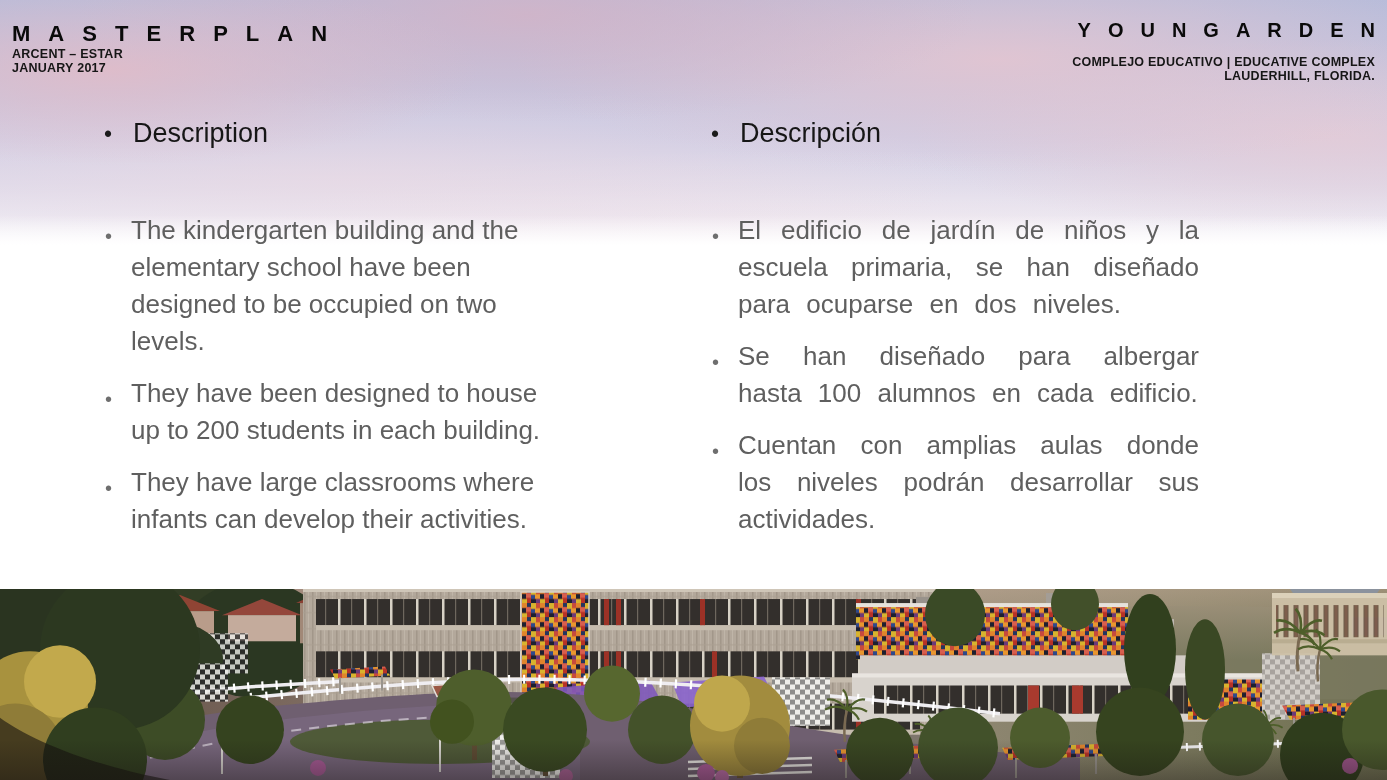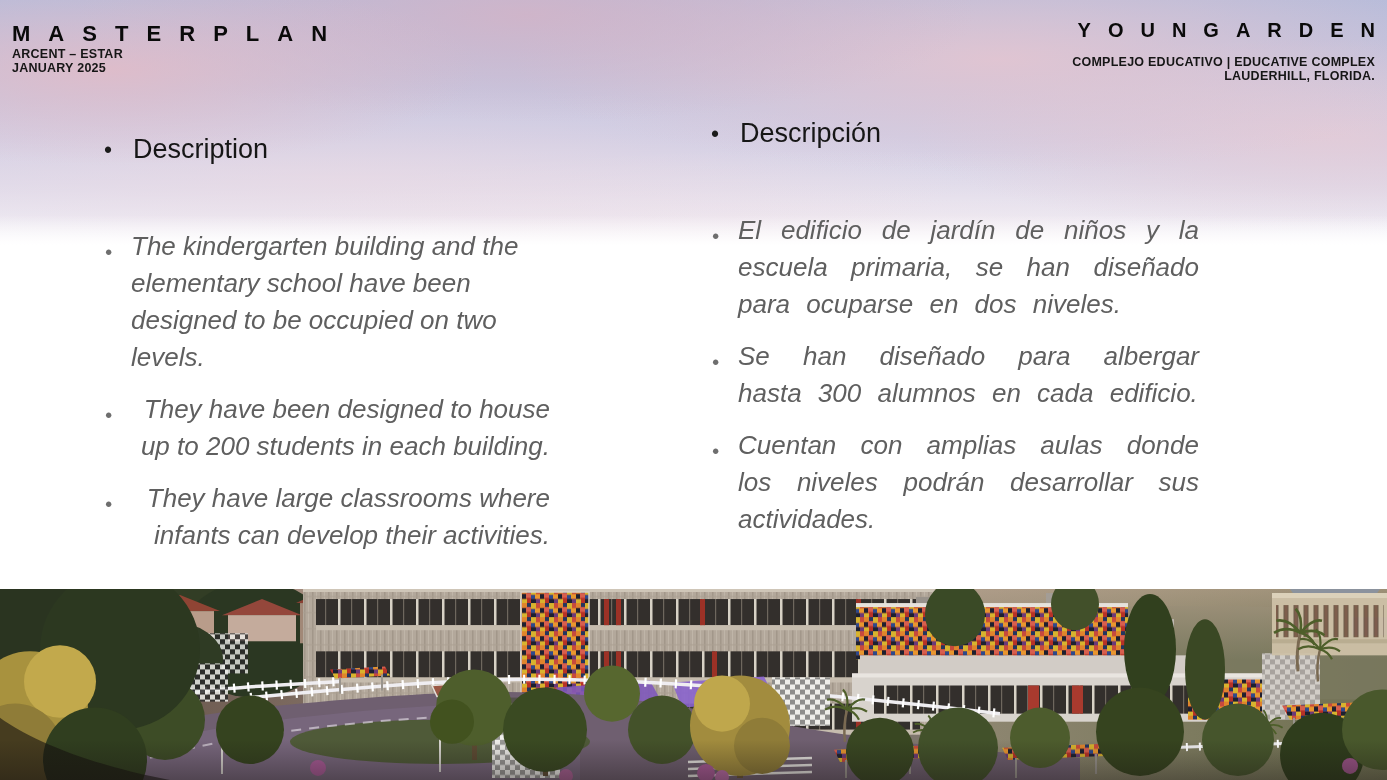--- a/index.html
+++ b/index.html
@@ -28,45 +28,45 @@
   .hdr-right{position:absolute;top:11px;right:12px;text-align:right;color:#141414;z-index:3;margin-top:9px;}
   .hdr-title{font-size:22px;font-weight:bold;letter-spacing:.82em;color:#0a0a0a;line-height:1.05;}
   .hdr-right .hdr-title{font-size:20px;letter-spacing:.85em;margin-right:-.85em;}
   .hdr-sub{font-size:12.5px;font-weight:bold;letter-spacing:.02em;color:#161616;}
   .hdr-left .hdr-sub:nth-of-type(1){margin-top:23px;}
   .hdr-left .hdr-sub:nth-of-type(2){margin-top:2px;}
   .hdr-right .hdr-sub:nth-of-type(1){margin-top:26px;}
   .hdr-right .hdr-sub:nth-of-type(2){margin-top:14px;}
   
   .col{position:absolute;top:114px;z-index:3;}
-  .col-en{left:104px;width:446px;margin-top:16px;}
+  .col-en{left:104px;width:446px;}
   .col-es{left:711px;width:488px;}
   .col-heading{
     position:relative;font-size:27px;line-height:38px;color:#161616;padding-left:29px;
   }
   .col-heading::before{content:"•";position:absolute;left:0;top:1px;font-size:23px;color:#1b1b1b;}
   .bullets{list-style:none;margin:60px 0 0 0;padding:0;color:#5f5f5f;font-size:26px;line-height:37px;}
-  .bullets li{position:relative;padding-left:27px;font-style:italic;}
-  .bullets li + li{margin-top:15px;text-align:right;}
+  .bullets li{position:relative;padding-left:27px;}
+  .bullets li + li{margin-top:15px;}
   .bullets li::before{content:"•";position:absolute;left:1px;top:6px;font-size:20px;color:#6e6e6e;}
   .col-es .bullets li{text-align:justify;word-spacing:9px;}
   
   .render{position:absolute;left:0;top:589px;width:1387px;height:191px;z-index:2;}
   .render svg{display:block;width:100%;height:100%;}
 </style>
 </head>
 <body>
 
 <div class="slide">
   <div class="sky"></div>
 
   <div class="hdr-left">
     <div class="hdr-title">MASTERPLAN</div>
     <div class="hdr-sub">ARCENT – ESTAR</div>
-    <div class="hdr-sub">JANUARY 2025</div>
+    <div class="hdr-sub">JANUARY 2017</div>
   </div>
 
   <div class="hdr-right">
     <div class="hdr-title">YOUNGARDEN</div>
     <div class="hdr-sub">COMPLEJO EDUCATIVO | EDUCATIVE COMPLEX</div>
     <div class="hdr-sub">LAUDERHILL, FLORIDA.</div>
   </div>
 
   <div class="col col-en">
     <div class="col-heading">Description</div>
@@ -74,21 +74,21 @@
       <li>The kindergarten building and the elementary school have been designed to be occupied on two levels.</li>
       <li>They have been designed to house up to 200 students in each building.</li>
       <li>They have large classrooms where infants can develop their activities.</li>
     </ul>
   </div>
 
   <div class="col col-es">
     <div class="col-heading">Descripción</div>
     <ul class="bullets">
       <li>El edificio de jardín de niños y la escuela primaria, se han diseñado para ocuparse en dos niveles.</li>
-      <li>Se han diseñado para albergar hasta 300 alumnos en cada edificio.</li>
+      <li>Se han diseñado para albergar hasta 100 alumnos en cada edificio.</li>
       <li>Cuentan con amplias aulas donde los niveles podrán desarrollar sus actividades.</li>
     </ul>
   </div>
 
   <div class="render" role="img" aria-label="Aerial dusk rendering of the Youngarden educative complex: a three-story elementary school with a colorful mosaic facade panel, a kindergarten building topped by a multicolor mosaic volume, mosaic shade canopies, purple sports courts, white perimeter fences, a curved road, palm trees and dense green and golden trees.">
     <svg viewBox="0 0 1387 190" preserveAspectRatio="none">
       <defs>
         <linearGradient id="gBg" x1="0" y1="0" x2="1" y2="0">
           <stop offset="0" stop-color="#4a403a"></stop>
           <stop offset=".13" stop-color="#6e5c52"></stop>

